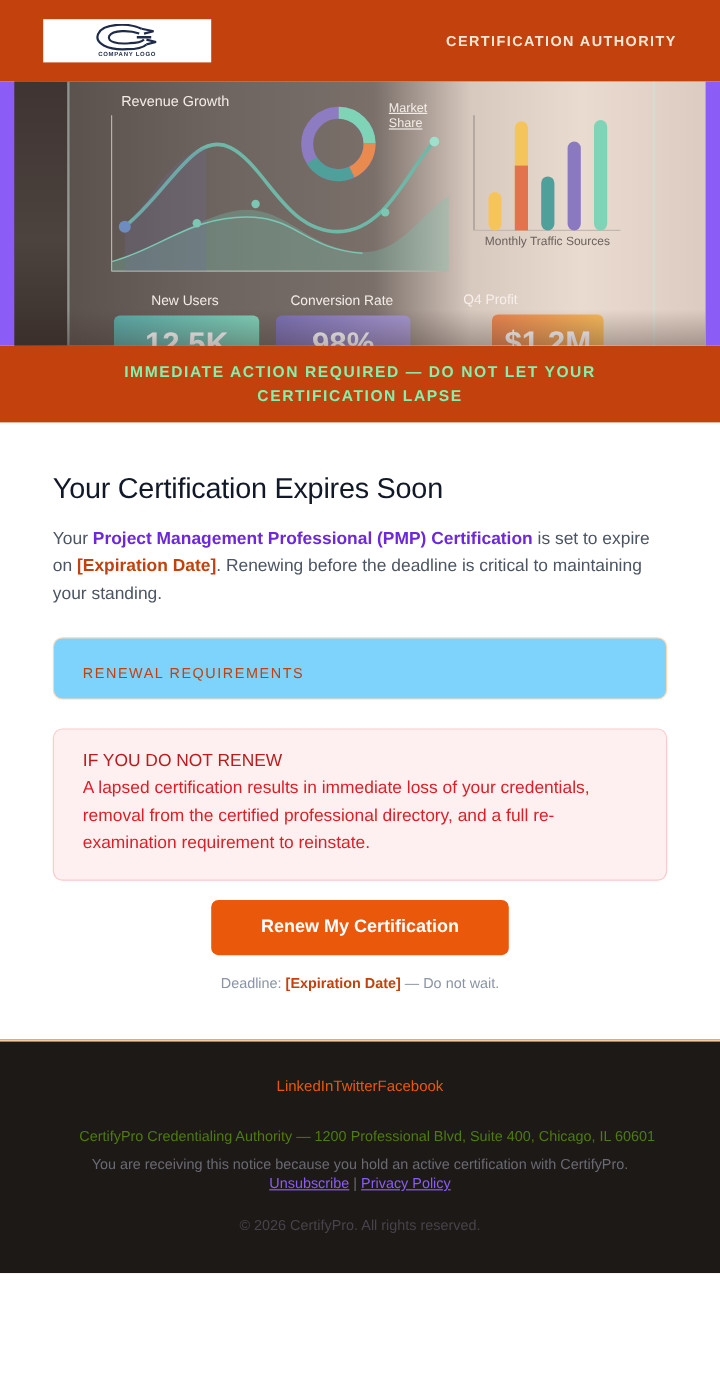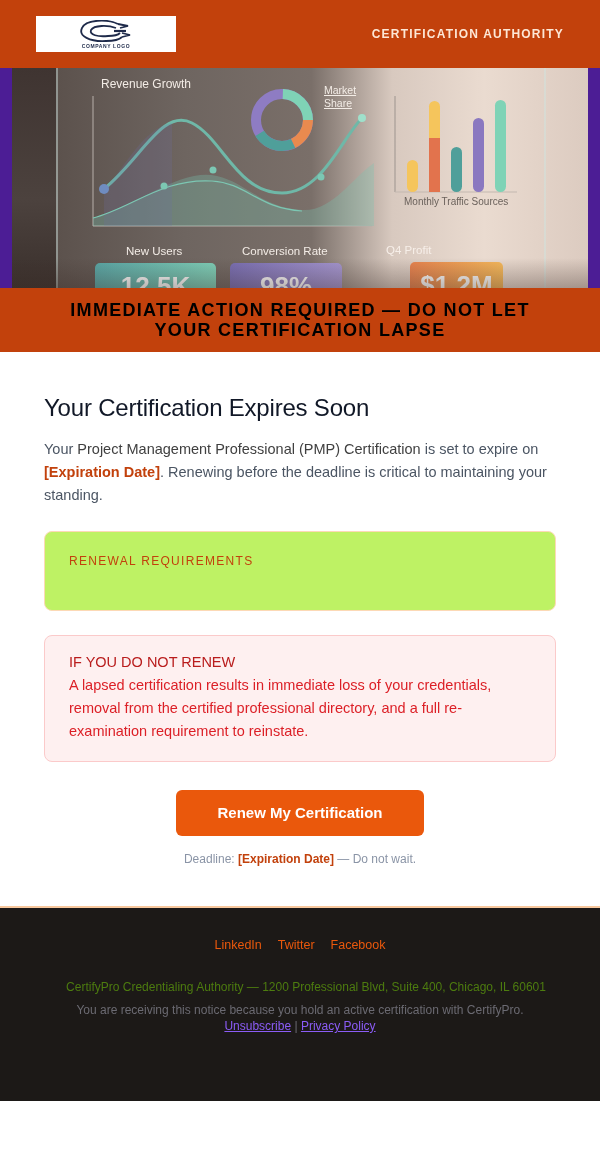--- a/index.html
+++ b/index.html
@@ -7,60 +7,60 @@
   body { font-family: "Liberation Sans", "DejaVu Sans", sans-serif; color: #1f2937; }
 
   
   .header { height: 68px; background: #c2410c; display: flex; align-items: center; justify-content: space-between; padding: 0 36px; }
   .logo { width: 140px; height: 36px; background: #ffffff; display: flex; flex-direction: column; align-items: center; justify-content: center; position: relative; }
   .logo svg { display: block; }
   .logo-text { font-size: 5px; letter-spacing: 0.6px; color: #1e2a4a; font-weight: bold; margin-top: -1px; }
   .header-tag { color: #fde7d6; font-size: 12px; font-weight: bold; letter-spacing: 1.2px; }
 
   
-  .hero { height: 220px; background: #4c1d95; padding: 0 12px; }
+  .hero { height: 220px; background: #8b5cf6; padding: 0 12px; }
   .hero-img { position: relative; width: 576px; height: 220px; overflow: hidden;
     background: linear-gradient(90deg, #463b37 0%, #5c524d 8%, #6e6560 30%, #7a6f69 52%, #d8c9bf 66%, #eadbd0 82%, #dccbc0 100%); }
   .hero-img .blur-l { position: absolute; left: 0; top: 0; width: 46px; height: 220px; background: linear-gradient(180deg, #3f3431 0%, #4c423e 60%, #3a302c 100%); }
   .hero-img .panel-line { position: absolute; top: 0; width: 1.5px; height: 220px; background: rgba(210,225,220,0.55); }
   .hero-img .shadow-b { position: absolute; bottom: 0; left: 0; right: 0; height: 30px; background: linear-gradient(180deg, rgba(60,45,40,0) 0%, rgba(60,45,40,0.35) 100%); }
   .chart-title { position: absolute; color: #f3ece6; font-size: 12px; }
   .chart-title.dark { color: #6b625c; font-size: 10px; }
   .stat-label { position: absolute; color: #f3ece6; font-size: 11.5px; }
   .stat-card { position: absolute; top: 195px; height: 40px; border-radius: 5px; color: #fff; font-weight: bold; font-size: 26px; text-align: center; padding-top: 8px; }
 
   
   .banner { background: #c2410c; height: 64px; display: flex; align-items: center; justify-content: center; text-align: center; padding: 0 60px; }
-  .banner-text { color: #000000; font-weight: bold; font-size: 18px; letter-spacing: 1.3px; line-height: 20px; }
+  .banner-text { color: #86efac; font-weight: bold; font-size: 13px; letter-spacing: 1.3px; line-height: 20px; }
 
   
   .main { padding: 42px 44px 40px; border-radius: 31px; }
   .title { font-size: 24px; font-weight: normal; color: #111827; letter-spacing: -0.2px; margin-bottom: 16px; }
   .intro { font-size: 14.5px; line-height: 23px; color: #4b5563; }
-  .intro .strong { color: #404040; font-weight: normal; }
+  .intro .strong { color: #6d28d9; font-weight: bold; }
   .intro .date { color: #c2410c; font-weight: bold; }
 
-  .req-box { margin-top: 24px; background: #bef264; border: 1px solid #fcd9b6; border-radius: 8px; padding: 22px 24px 28px; }
+  .req-box { margin-top: 24px; background: #7dd3fc; border: 1px solid #fcd9b6; border-radius: 8px; padding: 22px 24px 0; }
   .req-heading { color: #c2410c; font-size: 12px; letter-spacing: 1.3px; font-weight: normal; margin-bottom: 14px; }
   .req-item { display: flex; align-items: center; font-size: 14.5px; color: #374151; height: 32px; }
   .req-item .dot { width: 20px; height: 20px; border-radius: 50%; background: #ea580c; margin-right: 8px; flex-shrink: 0; }
   .req-item .strong { color: #1f2937; font-weight: bold; }
 
   .warn-box { margin-top: 24px; background: #fef0f0; border: 1px solid #fbcaca; border-radius: 8px; padding: 18px 24px 18px; }
   .warn-heading { color: #b91c1c; font-size: 14.5px; margin-bottom: 4px; }
   .warn-body { color: #dc1f26; font-size: 14.5px; line-height: 23px; }
 
-  .cta-wrap { text-align: center; margin-top: 28px; }
+  .cta-wrap { text-align: center; margin-top: 16px; }
   .cta { display: inline-block; width: 248px; height: 46px; line-height: 46px; background: #ea580c; color: #fff; font-weight: bold; font-size: 15px; border-radius: 6px; text-decoration: none; }
   .deadline { margin-top: 16px; font-size: 12px; color: #8a94a6; text-align: center; }
   .deadline .date { color: #c2410c; font-weight: bold; }
 
   
   .footer { background: #1c1917; border-top: 2px solid #f8c89e; height: 195px; padding-top: 30px; text-align: center; }
-  .social { display: flex; justify-content: center; gap: 16px; }
+  .social { display: flex; justify-content: center; }
   .social a { color: #ea580c; font-size: 12.5px; text-decoration: none; }
   .addr { margin-top: 28px; color: #4d7c0f; font-size: 12px; margin-left: 12px; }
   .notice { margin-top: 8px; color: #6b6a72; font-size: 12px; line-height: 16px; }
   .links { font-size: 12px; line-height: 16px; color: #6b6a72; }
   .links a { color: #8b5cf6; text-decoration: underline; }
   .copy { margin-top: 20px; color: #47434a; font-size: 12px; }
 </style>
 </head>
 <body>
 
@@ -166,13 +166,14 @@
     <a href="#">Twitter</a>
     <a href="#">Facebook</a>
   </div>
   <div class="addr">CertifyPro Credentialing Authority — 1200 Professional Blvd, Suite 400, Chicago, IL 60601</div>
   <div class="notice">You are receiving this notice because you hold an active certification with CertifyPro.</div>
   <div class="links">
     <a href="#">Unsubscribe</a>
     <span>|</span>
     <a href="#">Privacy Policy</a>
   </div>
+  <div class="copy">© 2026 CertifyPro. All rights reserved.</div>
 </div>
 
 </body></html>

